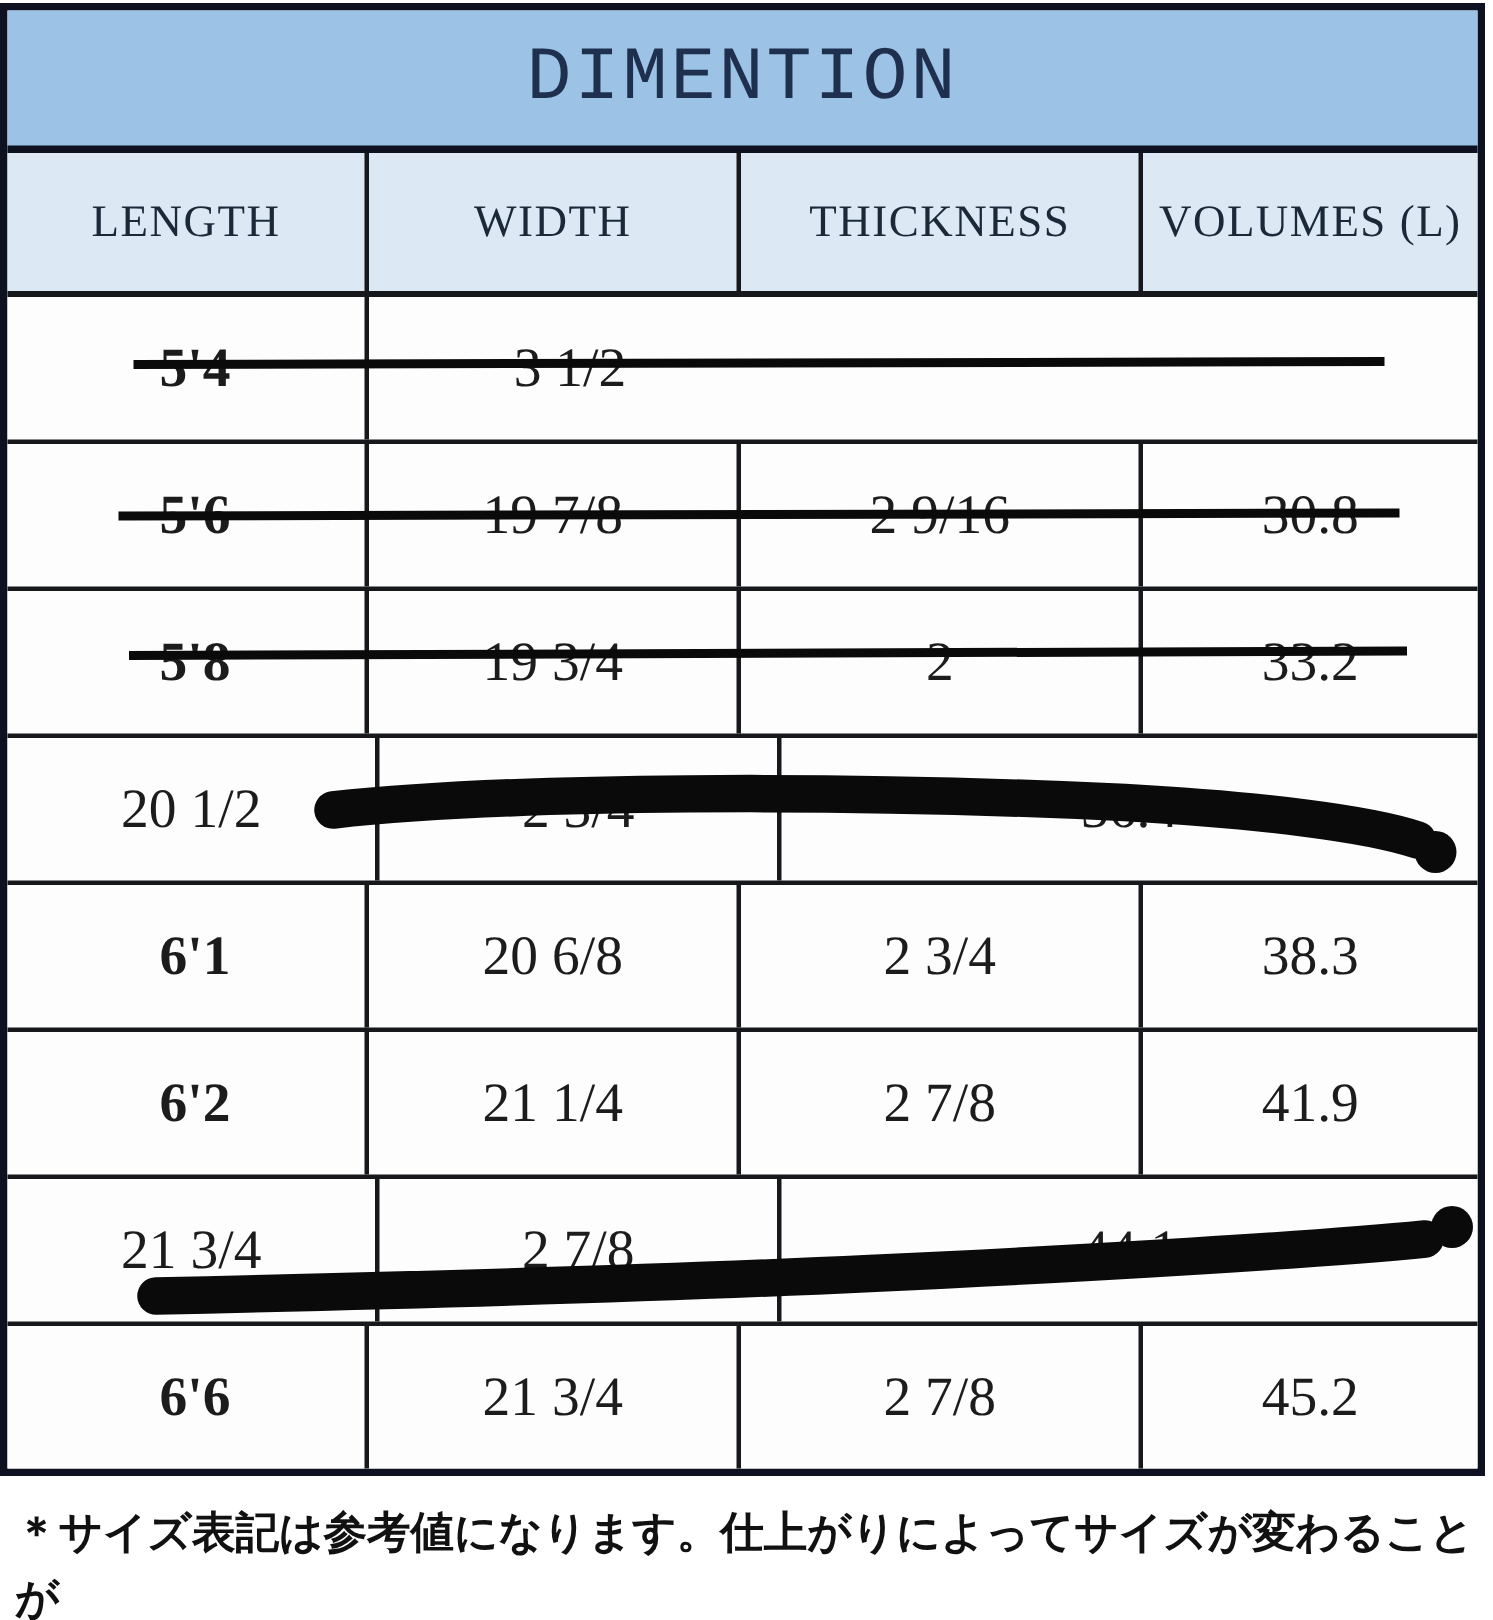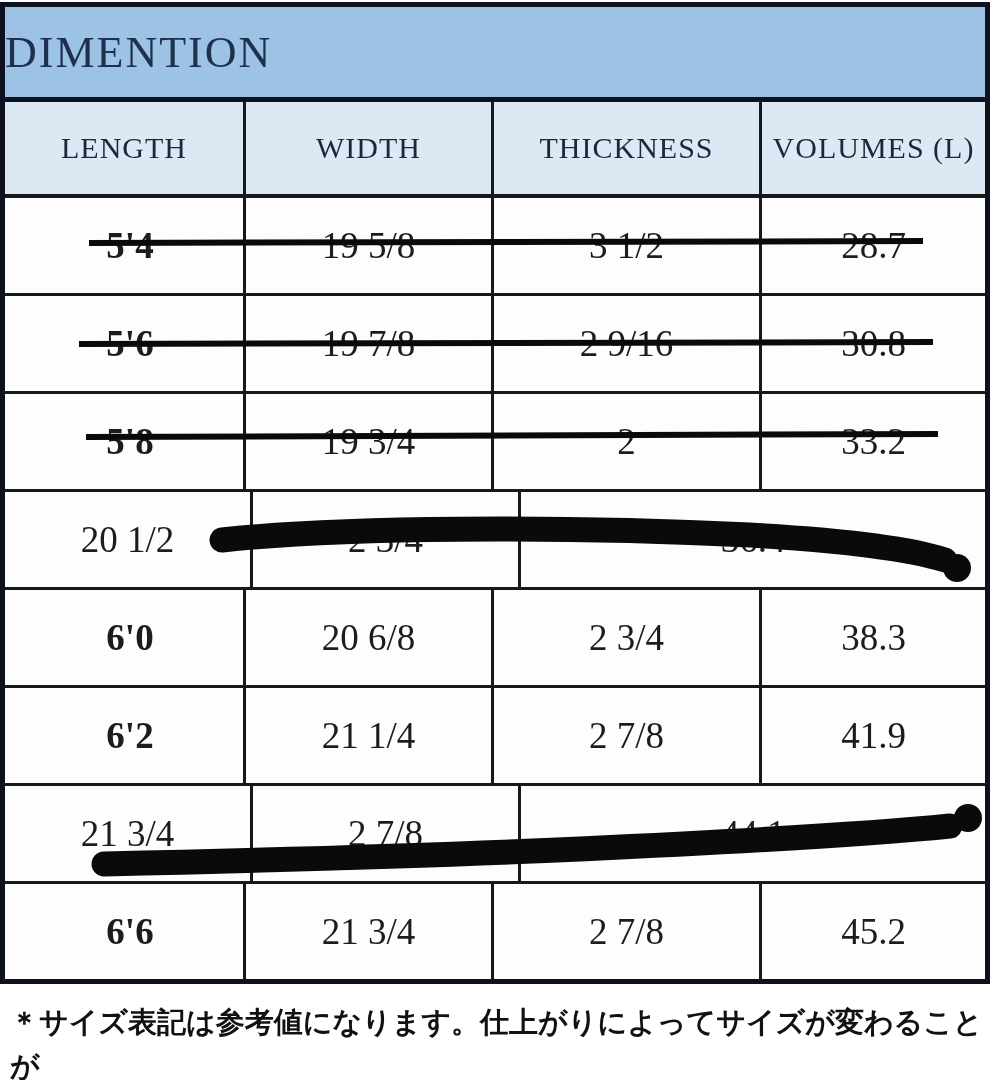--- a/index.html
+++ b/index.html
@@ -13,23 +13,24 @@
   .dim-table {
     position:absolute; left:0; top:2px;
     width:980px;
     border:5px solid var(--border-dark,#0d1120);
     background:var(--cell-bg,#fdfdfd);
   }
   .title-band {
     height:90px;
     background:var(--header-blue,#9cc2e6);
     border-bottom:5px solid var(--border-dark,#0d1120);
-    display:flex; align-items:center; 
-    font-size:44px; letter-spacing:2px;
+    display:flex; align-items:center; justify-content:center;
+    font-size:50px; letter-spacing:2px;
     color:var(--title-text,#1e304e);
+    font-family:Liberation Mono, monospace;
   }
   .col-header-row {
     height:92px;
     background:var(--header-light,#dce8f4);
     border-bottom:4px solid var(--grid-line,#17181c);
     display:flex;
   }
   .body-row {
     height:95px;
     display:flex;
@@ -83,23 +84,21 @@
 
     <div class="col-header-row">
       <div class="cell c1">LENGTH</div>
       <div class="cell c2">WIDTH</div>
       <div class="cell c3">THICKNESS</div>
       <div class="cell c4">VOLUMES (L)</div>
     </div>
 
     <div class="body-row">
       <div class="cell c1">5'4</div>
-      <div class="cell c2">19 5/8</div>
       <div class="cell c3">3 1/2</div>
-      <div class="cell c4">28.7</div>
     </div>
 
     <div class="body-row">
       <div class="cell c1">5'6</div>
       <div class="cell c2">19 7/8</div>
       <div class="cell c3">2 9/16</div>
       <div class="cell c4">30.8</div>
     </div>
 
     <div class="body-row">
@@ -109,21 +108,21 @@
       <div class="cell c4">33.2</div>
     </div>
 
     <div class="body-row">
       <div class="cell c2">20 1/2</div>
       <div class="cell c3">2 3/4</div>
       <div class="cell c4">36.4</div>
     </div>
 
     <div class="body-row">
-      <div class="cell c1">6'0</div>
+      <div class="cell c1">6'1</div>
       <div class="cell c2">20 6/8</div>
       <div class="cell c3">2 3/4</div>
       <div class="cell c4">38.3</div>
     </div>
 
     <div class="body-row">
       <div class="cell c1">6'2</div>
       <div class="cell c2">21 1/4</div>
       <div class="cell c3">2 7/8</div>
       <div class="cell c4">41.9</div>

